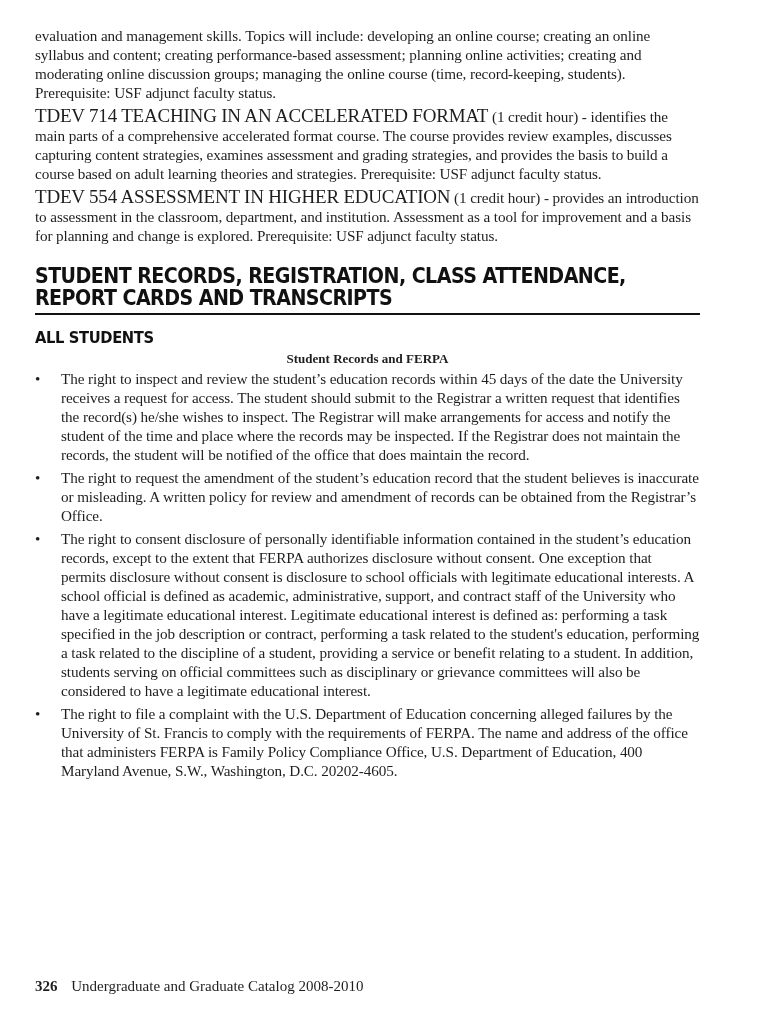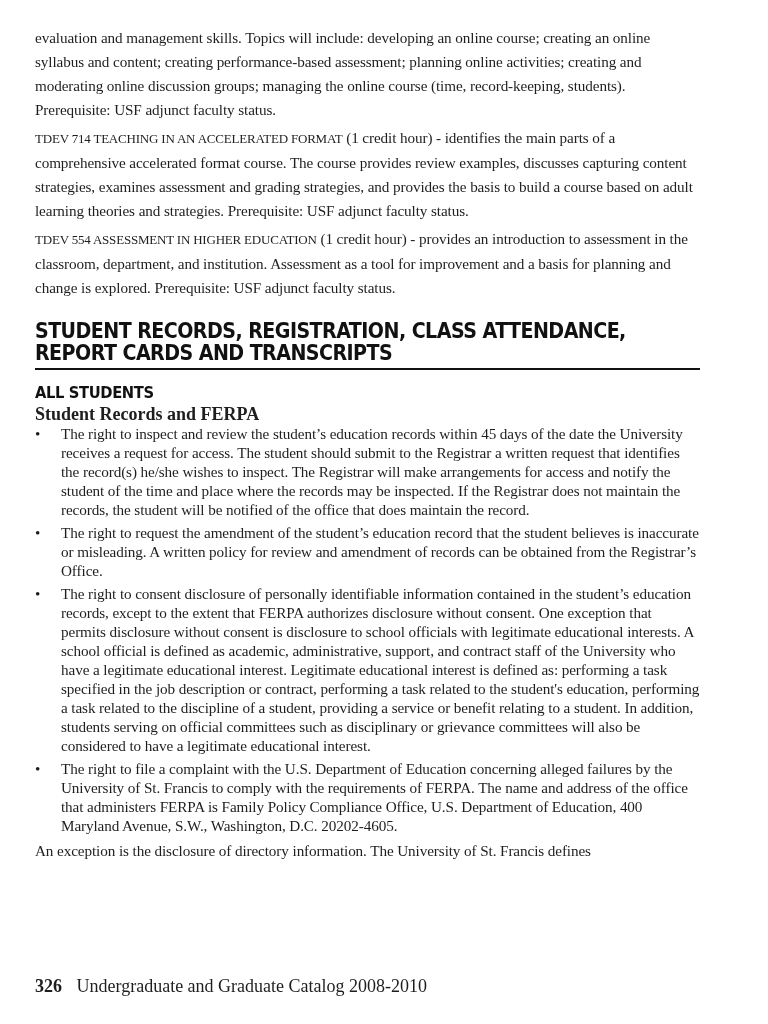--- a/index.html
+++ b/index.html
@@ -3,49 +3,49 @@
   <meta charset="utf-8">
   <style>
     html, body { margin: 0; padding: 0; background: #ffffff; }
     body {
       width: 768px; height: 1024px; position: relative; overflow: hidden;
       color: #1e1e1e;
       font-family: "Liberation Serif", "DejaVu Serif", serif;
     }
     .page { position: absolute; left: 35px; top: 26px; width: 665px; }
     .p {
-      font-size: 15.2px; line-height: 24px; margin: 0 0 4px 0;
+      font-size: 15.2px; line-height: 19px; margin: 0 0 4px 0;
       letter-spacing: -0.1px;
     }
-    .course-code { font-size: 13px; letter-spacing: -0.2px; }
+    .course-code { font-size: 19px; letter-spacing: -0.2px; }
     .h1 {
       font-family: "DejaVu Sans", "Liberation Sans", sans-serif;
       font-weight: bold; font-size: 20.5px; line-height: 22px;
       letter-spacing: -0.6px; color: #111;
       margin: 20px 0 0 0; padding-bottom: 4px;
       border-bottom: 2px solid #111;
       transform: scaleX(0.93); transform-origin: left;
       width: 715px;
     }
     .h2 {
       font-family: "DejaVu Sans", "Liberation Sans", sans-serif;
       font-weight: bold; font-size: 16px; line-height: 20px;
       letter-spacing: -0.4px; color: #111; margin: 13px 0 0 0;
       transform: scaleX(0.92); transform-origin: left;
     }
-    .h3 { font-size: 18px; font-weight: bold; line-height: 20px; margin: 1px 0 0 0; }
+    .h3 { font-size: 13px; font-weight: bold; line-height: 20px; margin: 1px 0 0 0; text-align: center; }
     ul.bullets { list-style: none; margin: 0 0 4px 0; padding: 0; }
     ul.bullets li {
       position: relative; padding-left: 26px;
       font-size: 15.2px; line-height: 19px; margin: 0 0 4px 0; letter-spacing: -0.1px;
     }
     ul.bullets li .dot { position: absolute; left: 0; top: 0; }
     .footer {
       position: absolute; left: 35px; top: 977px;
-      font-size: 18px; line-height: 19px;
+      font-size: 15px; line-height: 19px;
     }
     .footer .num { font-weight: bold; margin-right: 10px; }
   </style>
 </head>
 <body>
 
 <div class="page">
   <p class="p">evaluation and management skills.  Topics will include: developing an online course; creating an online syllabus and content; creating performance-based assessment; planning online activities; creating and moderating online discussion groups; managing the online course (time, record-keeping, students).  Prerequisite: USF adjunct faculty status.</p>
 
   <p class="p">
@@ -79,19 +79,18 @@
     <li>
       <span class="dot">•</span>
       <span>The right to consent disclosure of personally identifiable information contained in the student’s education records, except to the extent that FERPA authorizes disclosure without consent.  One exception that permits disclosure without consent is disclosure to school officials with legitimate educational interests.  A school official is defined as academic, administrative, support, and contract staff of the University who have a legitimate educational interest.  Legitimate educational interest is defined as: performing a task specified in the job description or contract, performing a task related to the student's education, performing a task related to the discipline of a student, providing a service or benefit relating to a student.  In addition, students serving on official committees such as disciplinary or grievance committees will also be considered to have a legitimate educational interest.</span>
     </li>
     <li>
       <span class="dot">•</span>
       <span>The right to file a complaint with the U.S. Department of Education concerning alleged failures by the University of St. Francis to comply with the requirements of FERPA.  The name and address of the office that administers FERPA is Family Policy Compliance Office, U.S. Department of Education, 400 Maryland Avenue, S.W., Washington, D.C. 20202-4605.</span>
     </li>
   </ul>
 
-  <p class="p">An exception is the disclosure of directory information.  The University of St. Francis defines</p>
 </div>
 
 <div class="footer">
   <span class="num">326</span>
   <span>Undergraduate and Graduate Catalog 2008-2010</span>
 </div>
 
 </body></html>

